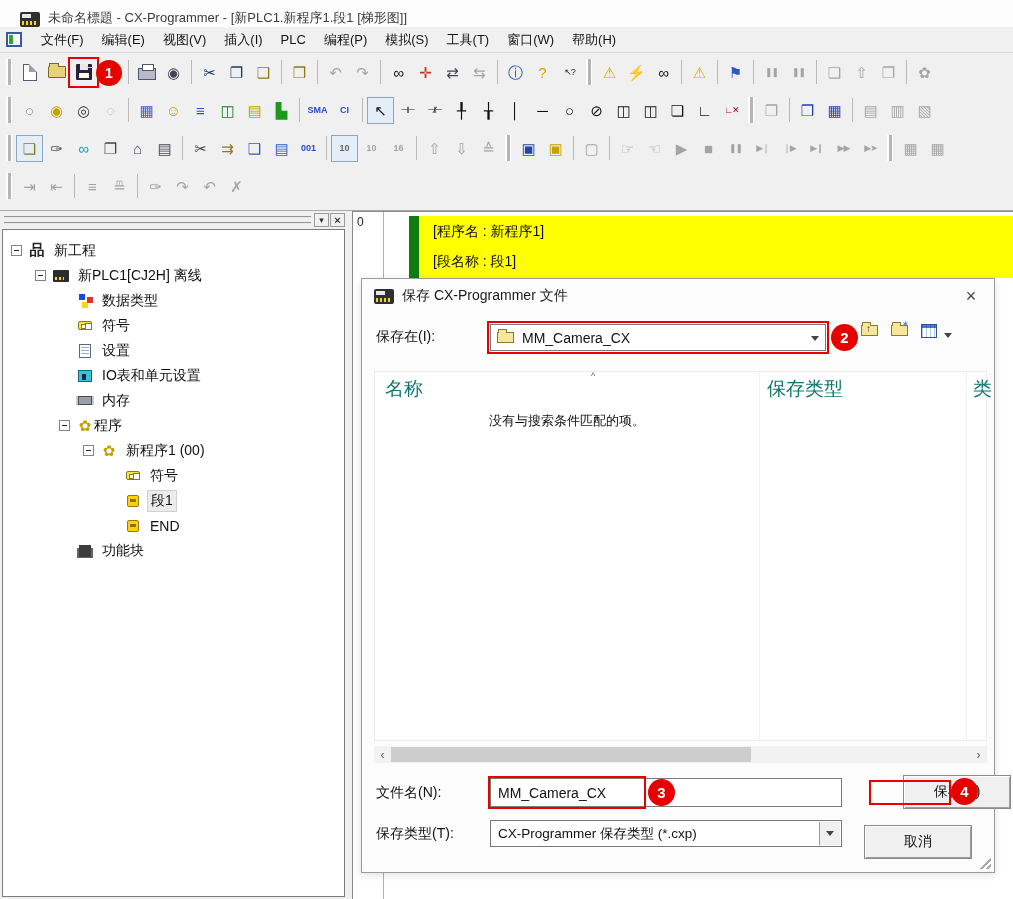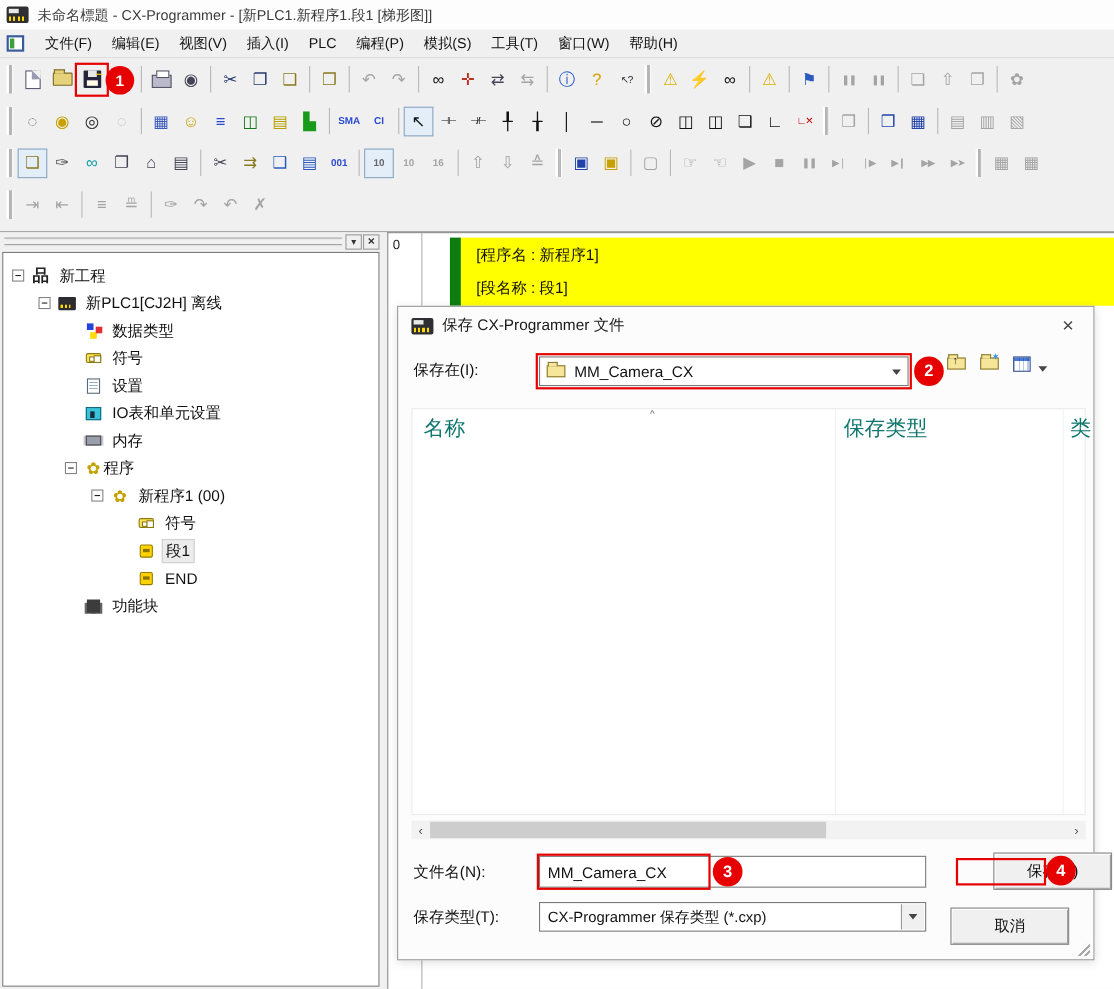--- a/index.html
+++ b/index.html
@@ -2,21 +2,21 @@
 <html><head>
 <meta charset="utf-8">
 <style>
   :root{ --ann:#e60000; }
   *{box-sizing:border-box; margin:0; padding:0;}
   html,body{width:1013px;height:899px;}
   body{font-family:"Liberation Sans",sans-serif; background:#f0f0f0; position:relative; overflow:hidden; color:#111;}
   #app{position:absolute; inset:0; width:1013px; height:899px; background:#f0f0f0; overflow:hidden;}
 
   
-  .titlebar{position:absolute; left:0; top:0; width:100%; height:27px; background:#fdfdfd; display:flex; align-items:center; padding-left:6px;}
+  .titlebar{position:absolute; left:0; top:0; width:100%; height:27px; background:#fdfdfd; display:flex; align-items:flex-end; padding-left:20px;}
   .titlebar .ttl{font-size:13px; color:#3c3c3c; margin-left:8px; white-space:nowrap;}
   .i-plc{width:20px; height:15px; background:#2f2f33; border-radius:2px; position:relative; flex:0 0 auto;}
   .i-plc::before{content:""; position:absolute; left:2px; top:2px; width:9px; height:4px; background:#e8e8e8;}
   .i-plc::after{content:""; position:absolute; left:2px; bottom:2px; width:14px; height:4px;
     background:repeating-linear-gradient(90deg,#ffd900 0 2px,#2f2f33 2px 4px);}
 
   
   .menubar{position:absolute; left:0; top:27px; width:100%; height:26px; background:#f0f0f0; display:flex; align-items:center; padding-left:6px; border-bottom:1px solid #d9d9d9;}
   .i-ladderwin{width:16px; height:15px; border:2px solid #3a5a9a; background:#fff; position:relative; margin-right:10px;}
   .i-ladderwin::before{content:""; position:absolute; left:1px; top:1px; width:4px; height:9px; background:#3aa03a;}
@@ -623,20 +623,21 @@
     </div>
     <span class="caret" style="position:absolute; left:582px; top:54px;"></span>
 
     <div class="filelist">
       <div class="fl-col" style="left:384px;"></div>
       <div class="fl-col" style="left:591px;"></div>
       <div class="fl-head" style="left:10px;">名称</div>
       <div class="fl-sort" style="left:216px;">^</div>
       <div class="fl-head" style="left:392px;">保存类型</div>
       <div class="fl-head" style="left:598px;">类</div>
+      <div class="fl-empty">没有与搜索条件匹配的项。</div>
     </div>
     <div class="hscroll">
       <span class="hs-arrow" style="margin-right:auto;">‹</span>
       <span class="hs-arrow">›</span>
       <span class="hs-thumb"></span>
     </div>
 
     <div class="dlg-label" style="left:14px; top:505px;">文件名(N):</div>
     <div class="input" style="left:128px; top:499px; width:352px; height:29px;">
       <span>MM_Camera_CX</span>

